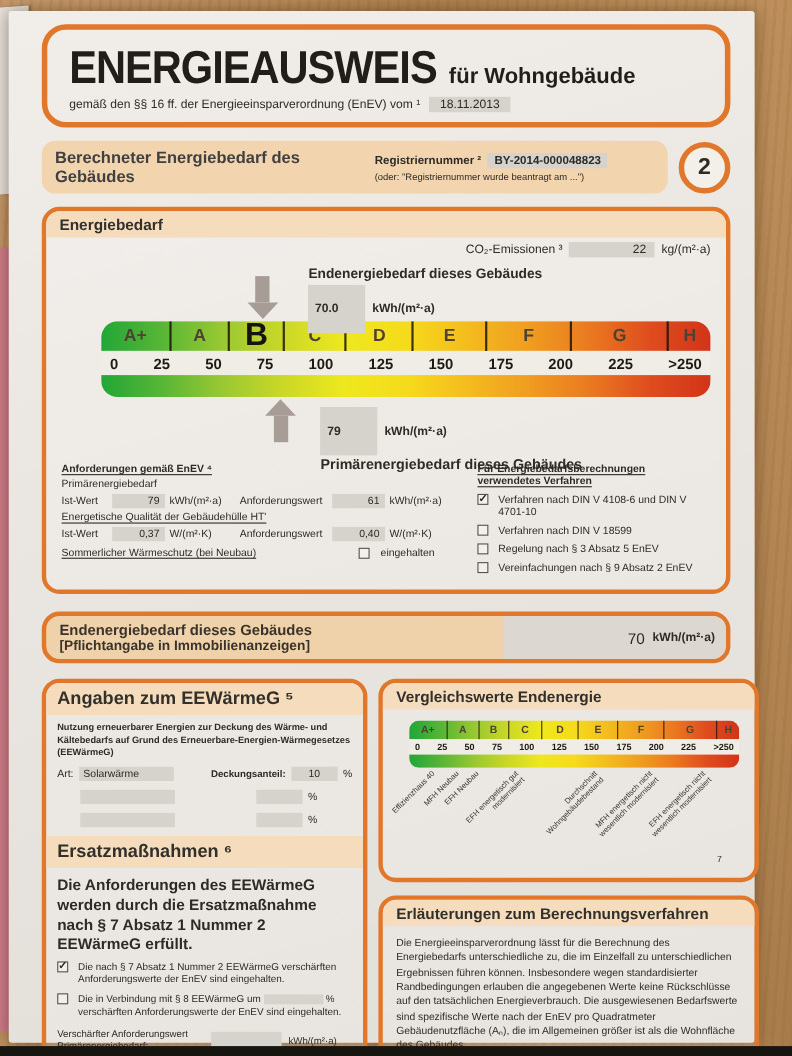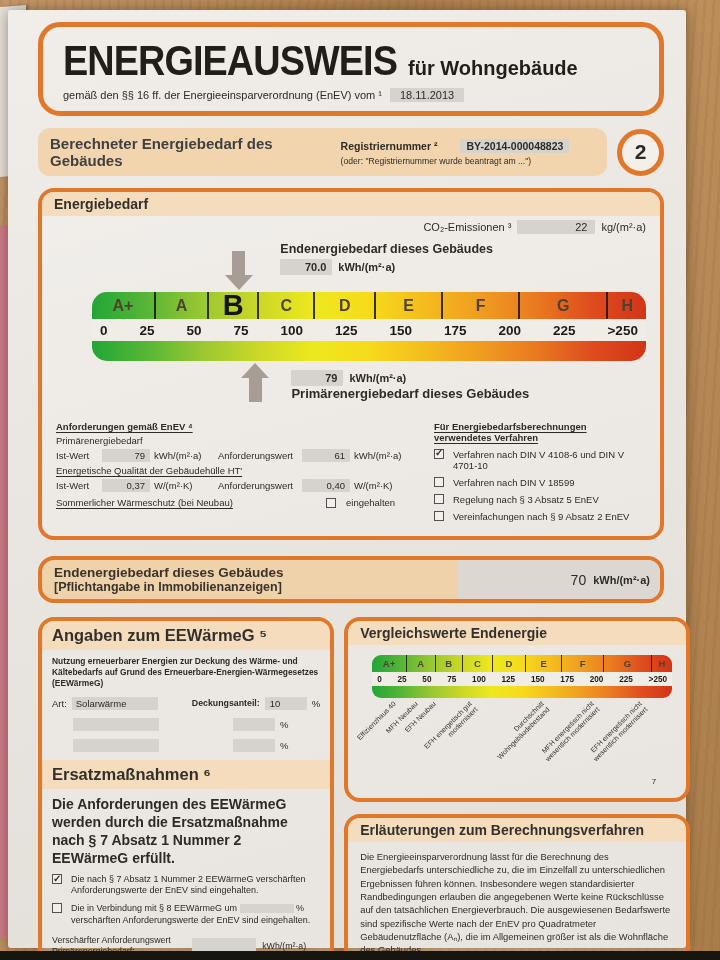--- a/index.html
+++ b/index.html
@@ -27,21 +27,21 @@
   .title-suffix{font-size:20px;font-weight:bold;margin-left:-26px;color:#211d18;white-space:nowrap;}
   .law-row{display:flex;align-items:center;gap:8px;margin-top:3px;font-size:11px;}
   .shade{background:#d6d2cc;}
   .date-box{padding:1px 10px;font-size:11px;}
   .calc-row{display:flex;align-items:center;margin-top:12px;margin-right:6px;}
   .calc-band{flex:1;background:#f2d5ae;border-radius:12px;padding:7px 12px;display:flex;
     justify-content:space-between;align-items:center;}
   .calc-title{font-size:15px;font-weight:bold;color:#404040;}
   .reg-block{width:262px;}
   .reg-line{display:flex;align-items:center;gap:6px;font-size:10.5px;font-weight:bold;}
-  .reg-value{padding:1px 6px;margin-left:17px;}
+  .reg-value{padding:1px 6px;}
   .reg-note{font-size:8.6px;margin-top:3px;font-weight:normal;}
   .page-circle{width:37px;height:37px;border-radius:50%;border:5px solid #e0772b;background:#f3f0ea;
     display:flex;align-items:center;justify-content:center;font-size:21px;font-weight:bold;margin-left:10px;}
   .panel{border:4px solid #e0772b;border-radius:16px;overflow:hidden;background:rgba(255,255,255,.2);}
   .panel-head{background:#f4dcbd;padding:4px 12px;font-weight:bold;color:#33302b;}
   .main-panel{margin-top:12px;margin-right:6px;}
   .main-panel .panel-head{font-size:14px;}
   .main-body{padding:4px 14px 8px;}
   .co2-row{display:flex;justify-content:flex-end;align-items:center;gap:6px;font-size:11px;}
   .co2-box{min-width:62px;text-align:right;padding:1px 8px;}
@@ -51,21 +51,21 @@
   .arr .stem{width:13px;height:24px;background:#a79d96;}
   .arr .tip-d{width:0;height:0;border-left:14px solid transparent;border-right:14px solid transparent;
     border-top:15px solid #a79d96;}
   .arr .tip-u{width:0;height:0;border-left:14px solid transparent;border-right:14px solid transparent;
     border-bottom:15px solid #a79d96;}
   .arr-down{left:calc(26.5% - 14px);bottom:0;}
   .arr-up{left:calc(29.5% - 14px);top:2px;}
   .end-text{margin-left:34%;padding-top:8px;}
   .end-label{font-size:12.5px;font-weight:bold;}
   .val-row{display:flex;align-items:center;gap:6px;margin-top:3px;font-size:11px;font-weight:bold;}
-  .val-box{min-width:40px;text-align:right;padding:2px 6px;}
+  .val-box{min-width:40px;padding:16px 6px;}
   .scale{border-radius:15px;overflow:hidden;margin-top:2px;}
   .scale-top{height:27px;display:flex;
     background:linear-gradient(90deg,#22a636 0%,#58b636 10%,#9ac832 20%,#cbd827 30%,#eee81e 40%,#f6db1b 50%,#f4bc1e 60%,#f09d20 70%,#ea7a20 80%,#df4d1e 90%,#d23418 100%);}
   .seg{display:flex;align-items:center;justify-content:center;border-left:2px solid rgba(25,20,12,.85);}
   .seg:first-child{border-left:none;}
   .seg-lbl{font-size:16px;font-weight:600;color:#4f4230;}
   .seg.current .seg-lbl{font-size:29px;font-weight:800;color:#17130e;}
   .s0{flex:11.5;} .s1{flex:9.5;} .s2{flex:9;} .s3{flex:10;} .s4{flex:11;} .s5{flex:12;} .s6{flex:14;} .s7{flex:16;} .s8{flex:7;}
   .scale-mid{height:22px;background:#f0ece6;display:flex;justify-content:space-between;align-items:center;
     padding:0 8px 0 8px;font-size:13.5px;font-weight:bold;color:#1d1914;}
@@ -100,21 +100,21 @@
   .ebu{font-size:11px;font-weight:bold;}
   .cols{display:flex;gap:10px;margin-top:14px;margin-right:6px;}
   .col-left{flex:0 0 43.5%;}
   .col-right{flex:1;display:flex;flex-direction:column;gap:12px;}
   .eew-head{font-size:16.5px;padding:5px 10px;}
   .eew-body{padding:6px 10px 8px;}
   .small-intro{font-size:8.4px;font-weight:bold;line-height:1.3;}
   .art-row{display:flex;align-items:center;margin-top:8px;gap:5px;font-size:9.5px;}
   .art-box{width:86px;min-height:13px;padding:1px 4px;box-sizing:border-box;}
   .share-lbl{font-weight:bold;font-size:8.8px;padding-left:29px;}
-  .share-box{width:42px;min-height:13px;text-align:left;padding:1px 5px;box-sizing:border-box;}
+  .share-box{width:42px;min-height:13px;text-align:center;padding:1px 5px;box-sizing:border-box;}
   .ers-intro{font-size:14px;font-weight:bold;line-height:1.3;}
   .ers-check{font-size:9px;line-height:1.3;}
   .inline-box{display:inline-block;width:54px;height:9px;vertical-align:middle;}
   .req-row{display:flex;align-items:center;margin-top:9px;font-size:8.8px;line-height:1.25;}
   .req-lbl{flex:1;padding-right:6px;}
   .req-box{width:64px;height:17px;}
   .req-unit{width:58px;padding-left:6px;}
   .cmp-head,.expl-head{font-size:14px;}
   .cmp-body{padding:8px 14px 4px;position:relative;}
   .mini{margin-left:10px;width:300px;border-radius:9px;overflow:hidden;}

